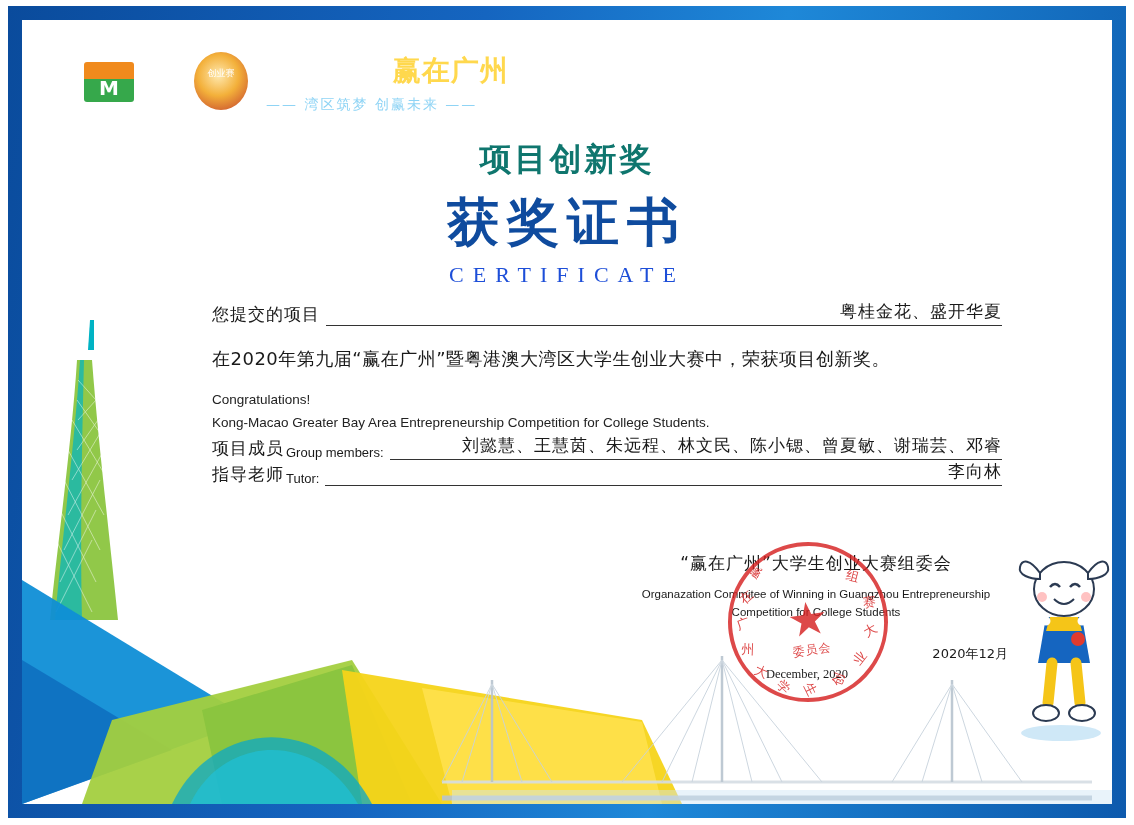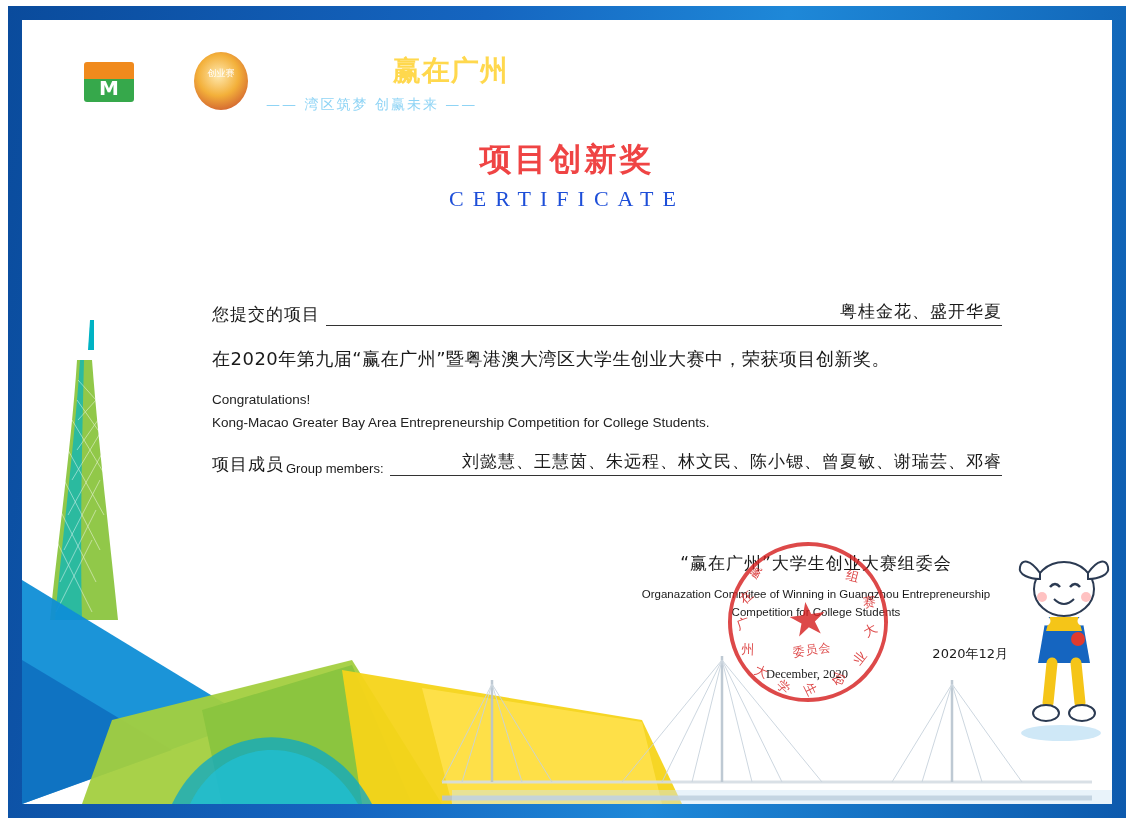--- a/index.html
+++ b/index.html
@@ -158,21 +158,21 @@
   }
 
   
   .title-block {
     position: absolute;
     left: 0; right: 0;
     top: 138px;
     text-align: center;
   }
   .title-award {
-    color: #ef4444;
+    color: #0f766e;
     font-size: 32px;
     font-weight: bold;
     letter-spacing: 3px;
     font-family: Liberation Serif, serif;
   }
   .title-main {
     margin-top: 6px;
     color: #0f4b9e;
     font-size: 52px;
     font-weight: bold;
@@ -225,21 +225,20 @@
     margin-top: 14px;
     font-size: 13.5px;
     line-height: 23px;
     color: #222;
     font-family: "Liberation Sans", sans-serif;
   }
 
   .row-members, .row-tutor {
     display: flex;
     align-items: flex-end;
-    margin-top: 16px;
     font-size: 16px;
     font-family: "DejaVu Sans", sans-serif;
   }
   .row-members .label-cn, .row-tutor .label-cn {
     white-space: nowrap;
     font-size: 17px;
     letter-spacing: 1px;
   }
   .row-members .label-en, .row-tutor .label-en {
     white-space: nowrap;
@@ -447,20 +446,21 @@
             <path d="M930 664 L1000 762"></path>
         </g>
       </g>
 
       <path d="M430 784 L1090 784 L1090 770 L430 770 Z" fill="#cfe4f5" opacity="0.45"></path>
     </svg>
   </div>
 
   <div class="title-block">
     <div class="title-award">项目创新奖</div>
+    <div class="title-main">获奖证书</div>
     <div class="title-en">CERTIFICATE</div>
   </div>
 
   <div class="body-block">
 
     <div class="row-project">
       <span class="label">您提交的项目</span>
       <span class="fill-line">粤桂金花、盛开华夏</span>
     </div>
 
@@ -472,20 +472,25 @@
       <div>Congratulations!</div>
       <div>Kong-Macao Greater Bay Area Entrepreneurship Competition for College Students.</div>
     </div>
 
     <div class="row-members">
       <span class="label-cn">项目成员</span>
       <span class="label-en">Group members:</span>
       <span class="fill-line">刘懿慧、王慧茵、朱远程、林文民、陈小锶、曾夏敏、谢瑞芸、邓睿</span>
     </div>
 
+    <div class="row-tutor">
+      <span class="label-cn">指导老师</span>
+      <span class="label-en">Tutor:</span>
+      <span class="fill-line">李向林</span>
+    </div>
   </div>
 
   <div class="sign-block">
     <div class="sign-cn">“赢在广州”大学生创业大赛组委会</div>
     <div class="sign-en">
       <div>Organazation Commitee of Winning in Guangzhou Entrepreneurship</div>
       <div>Competition for College Students</div>
     </div>
     <div class="sign-date-cn">2020年12月</div>
     <div class="sign-date-en">December, 2020</div>

